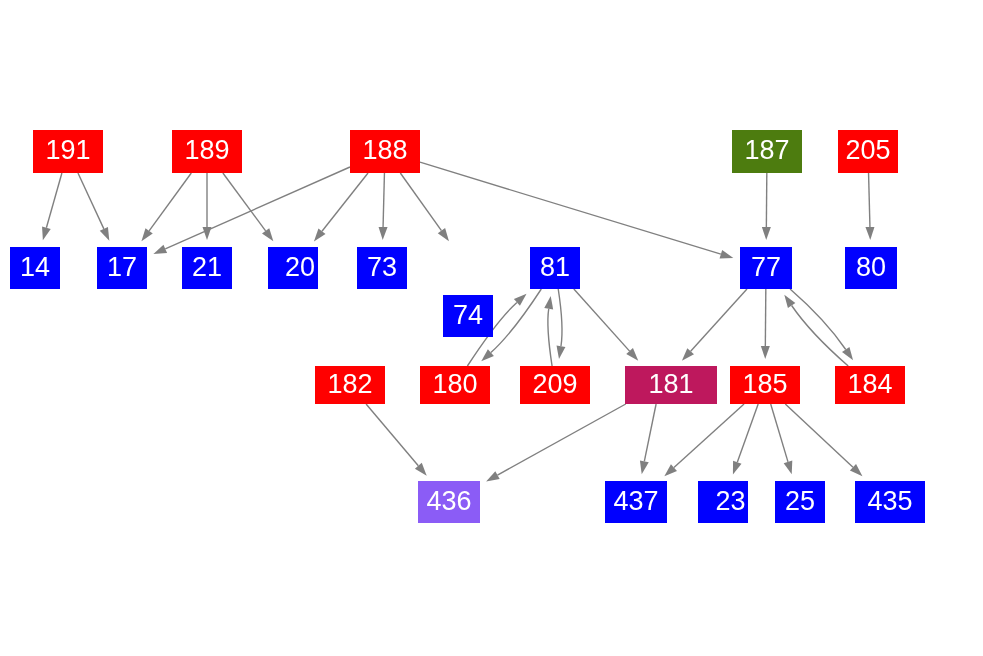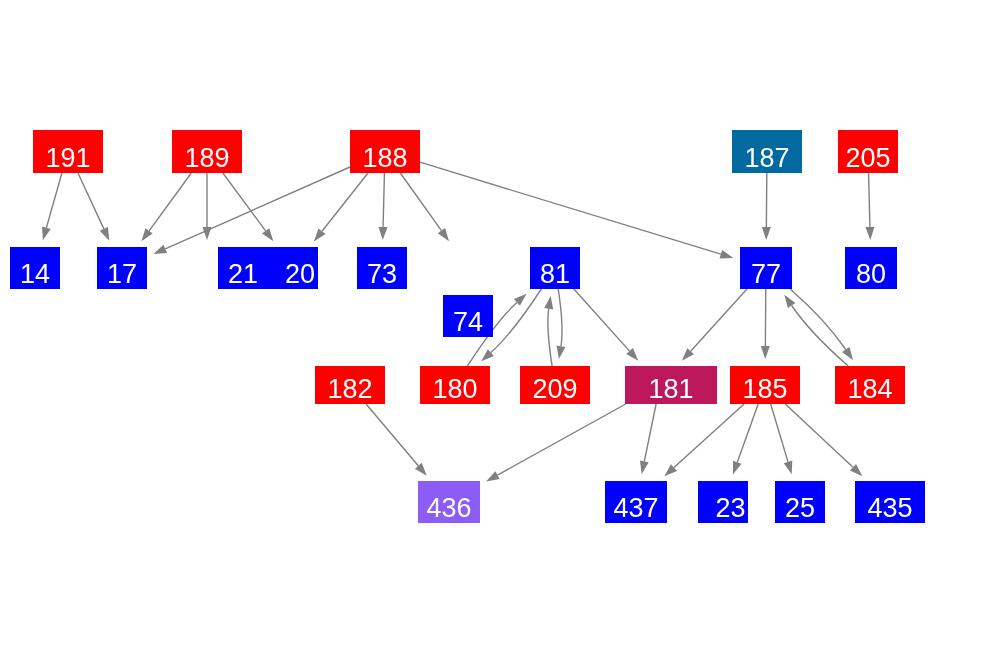--- a/index.html
+++ b/index.html
@@ -21,21 +21,21 @@
   #edge-layer {
     position: absolute;
     left: 0;
     top: 0;
     width: 983px;
     height: 656px;
   }
   .node {
     position: absolute;
     display: flex;
-    align-items: flex-end;
+    align-items: center;
     justify-content: center;
     color: #ffffff;
     font-family: "Liberation Sans", sans-serif;
     font-size: 27px;
     line-height: 1;
     letter-spacing: 0px;
     box-sizing: border-box;
     user-select: none;
     z-index: 3;
   }
@@ -165,33 +165,33 @@
   <div id="node-layer">
       <div class="node" style="left: 33px; top: 130px; width: 70px; height: 43px; background: rgb(255, 0, 0);">
         <span class="node-label">191</span>
       </div>
       <div class="node" style="left: 172px; top: 130px; width: 70px; height: 43px; background: rgb(255, 0, 0);">
         <span class="node-label">189</span>
       </div>
       <div class="node" style="left: 350px; top: 130px; width: 70px; height: 43px; background: rgb(255, 0, 0);">
         <span class="node-label">188</span>
       </div>
-      <div class="node" style="left: 732px; top: 130px; width: 70px; height: 43px; background: #0369a1;">
+      <div class="node" style="left: 732px; top: 130px; width: 70px; height: 43px; background: #4d7c0f;">
         <span class="node-label">187</span>
       </div>
       <div class="node" style="left: 838px; top: 130px; width: 60px; height: 43px; background: rgb(255, 0, 0);">
         <span class="node-label">205</span>
       </div>
       <div class="node" style="left: 10px; top: 247px; width: 50px; height: 42px; background: rgb(0, 0, 255);">
         <span class="node-label">14</span>
       </div>
       <div class="node" style="left: 97px; top: 247px; width: 50px; height: 42px; background: rgb(0, 0, 255);">
         <span class="node-label">17</span>
       </div>
-      <div class="node" style="left: 182px; top: 247px; width: 50px; height: 42px; background: rgb(0, 0, 255); margin-left: 36px;">
+      <div class="node" style="left: 182px; top: 247px; width: 50px; height: 42px; background: rgb(0, 0, 255);">
         <span class="node-label">21</span>
       </div>
       <div class="node" style="left: 268px; top: 247px; width: 50px; height: 42px; background: rgb(0, 0, 255); padding-left: 14px;">
         <span class="node-label">20</span>
       </div>
       <div class="node" style="left: 357px; top: 247px; width: 50px; height: 42px; background: rgb(0, 0, 255);">
         <span class="node-label">73</span>
       </div>
       <div class="node" style="left: 443px; top: 247px; width: 50px; height: 42px; background: rgb(0, 0, 255); margin-top: 48px;">
         <span class="node-label">74</span>

